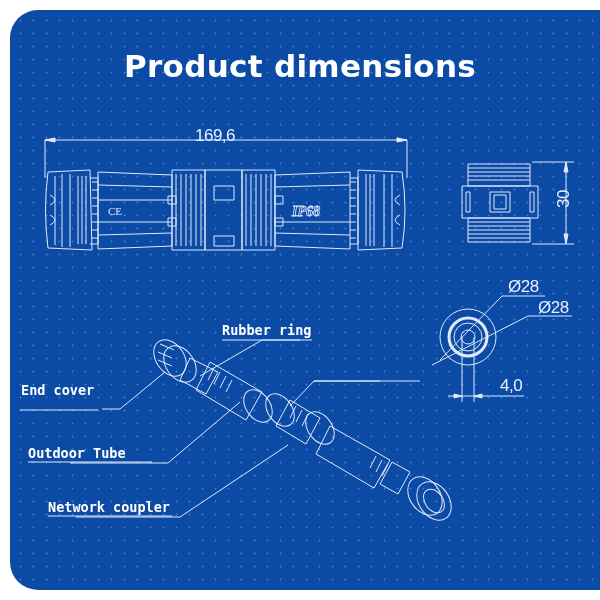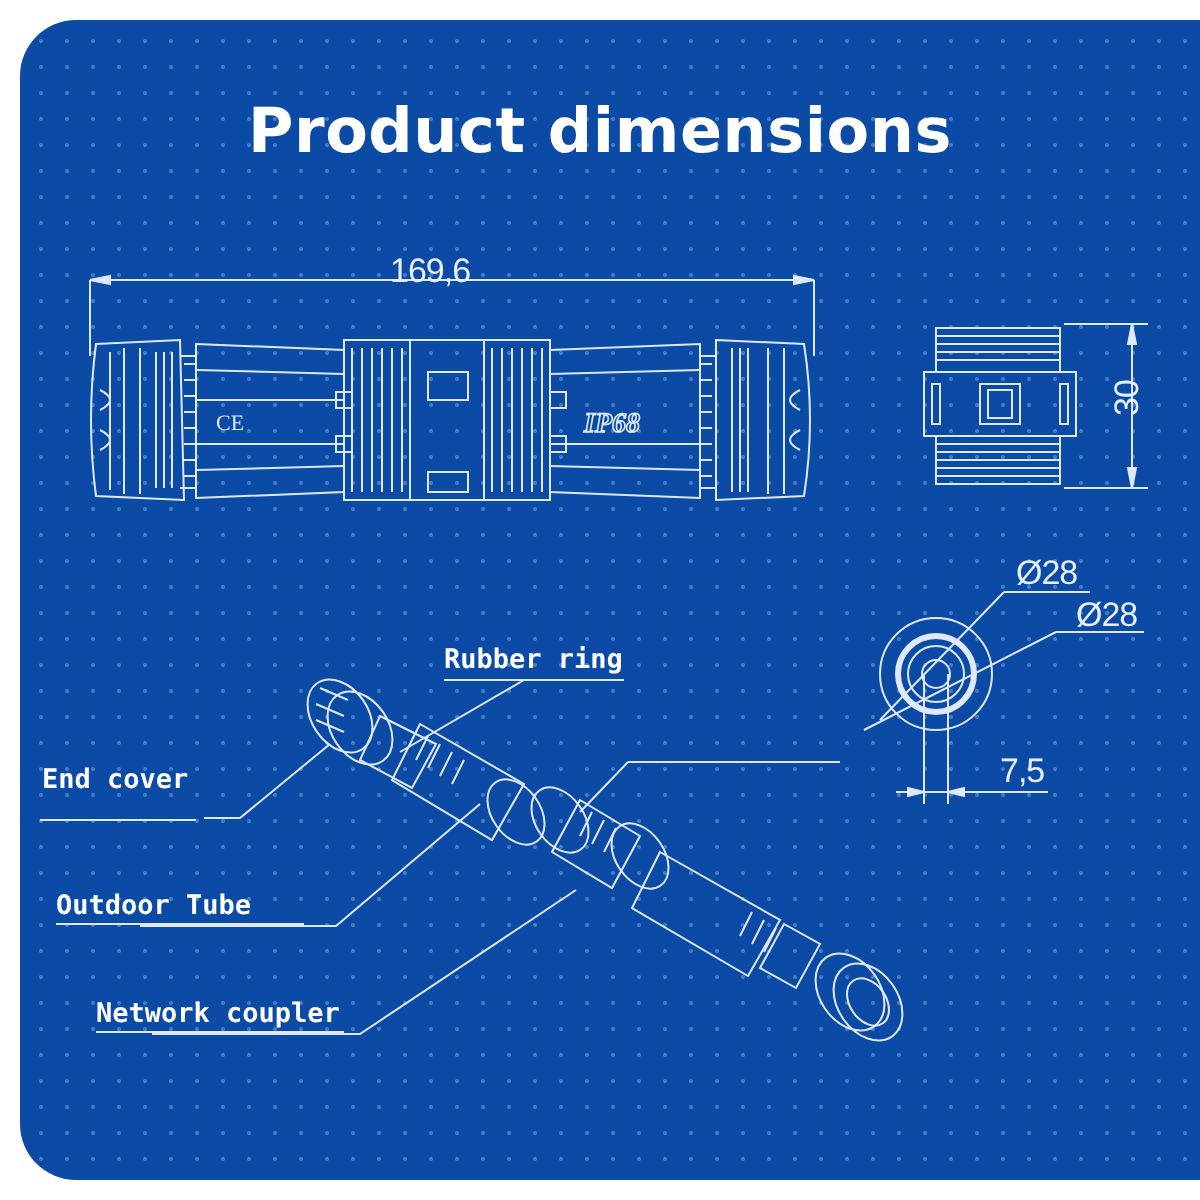--- a/index.html
+++ b/index.html
@@ -141,19 +141,19 @@
       </g>
     </g>
     <text x="108" y="215" fill="#dfe9fb" font-family="Liberation Serif, serif" font-size="11">CE</text>
     <text x="292" y="216" fill="none" stroke="#dfe9fb" stroke-width="0.8" font-family="Liberation Serif, serif" font-style="italic" font-weight="bold" font-size="14">IP68</text>
   </svg>
 
   <div class="dim" style="left:185px;top:116px;">169,6</div>
   <div class="dim" style="left:544px;top:198px;transform:rotate(-90deg);transform-origin:left top;">30</div>
   <div class="dim" style="left:498px;top:267px;">Ø28</div>
   <div class="dim" style="left:528px;top:288px;">Ø28</div>
-  <div class="dim" style="left:490px;top:366px;">7,5</div>
+  <div class="dim" style="left:490px;top:366px;">4,0</div>
 
   <div class="lbl" style="left:212px;top:312px;">Rubber ring</div>
   <div class="lbl" style="left:11px;top:372px;">End cover</div>
   <div class="lbl" style="left:18px;top:435px;">Outdoor Tube</div>
   <div class="lbl" style="left:38px;top:489px;">Network coupler</div>
 </div>
 
 </body></html>

